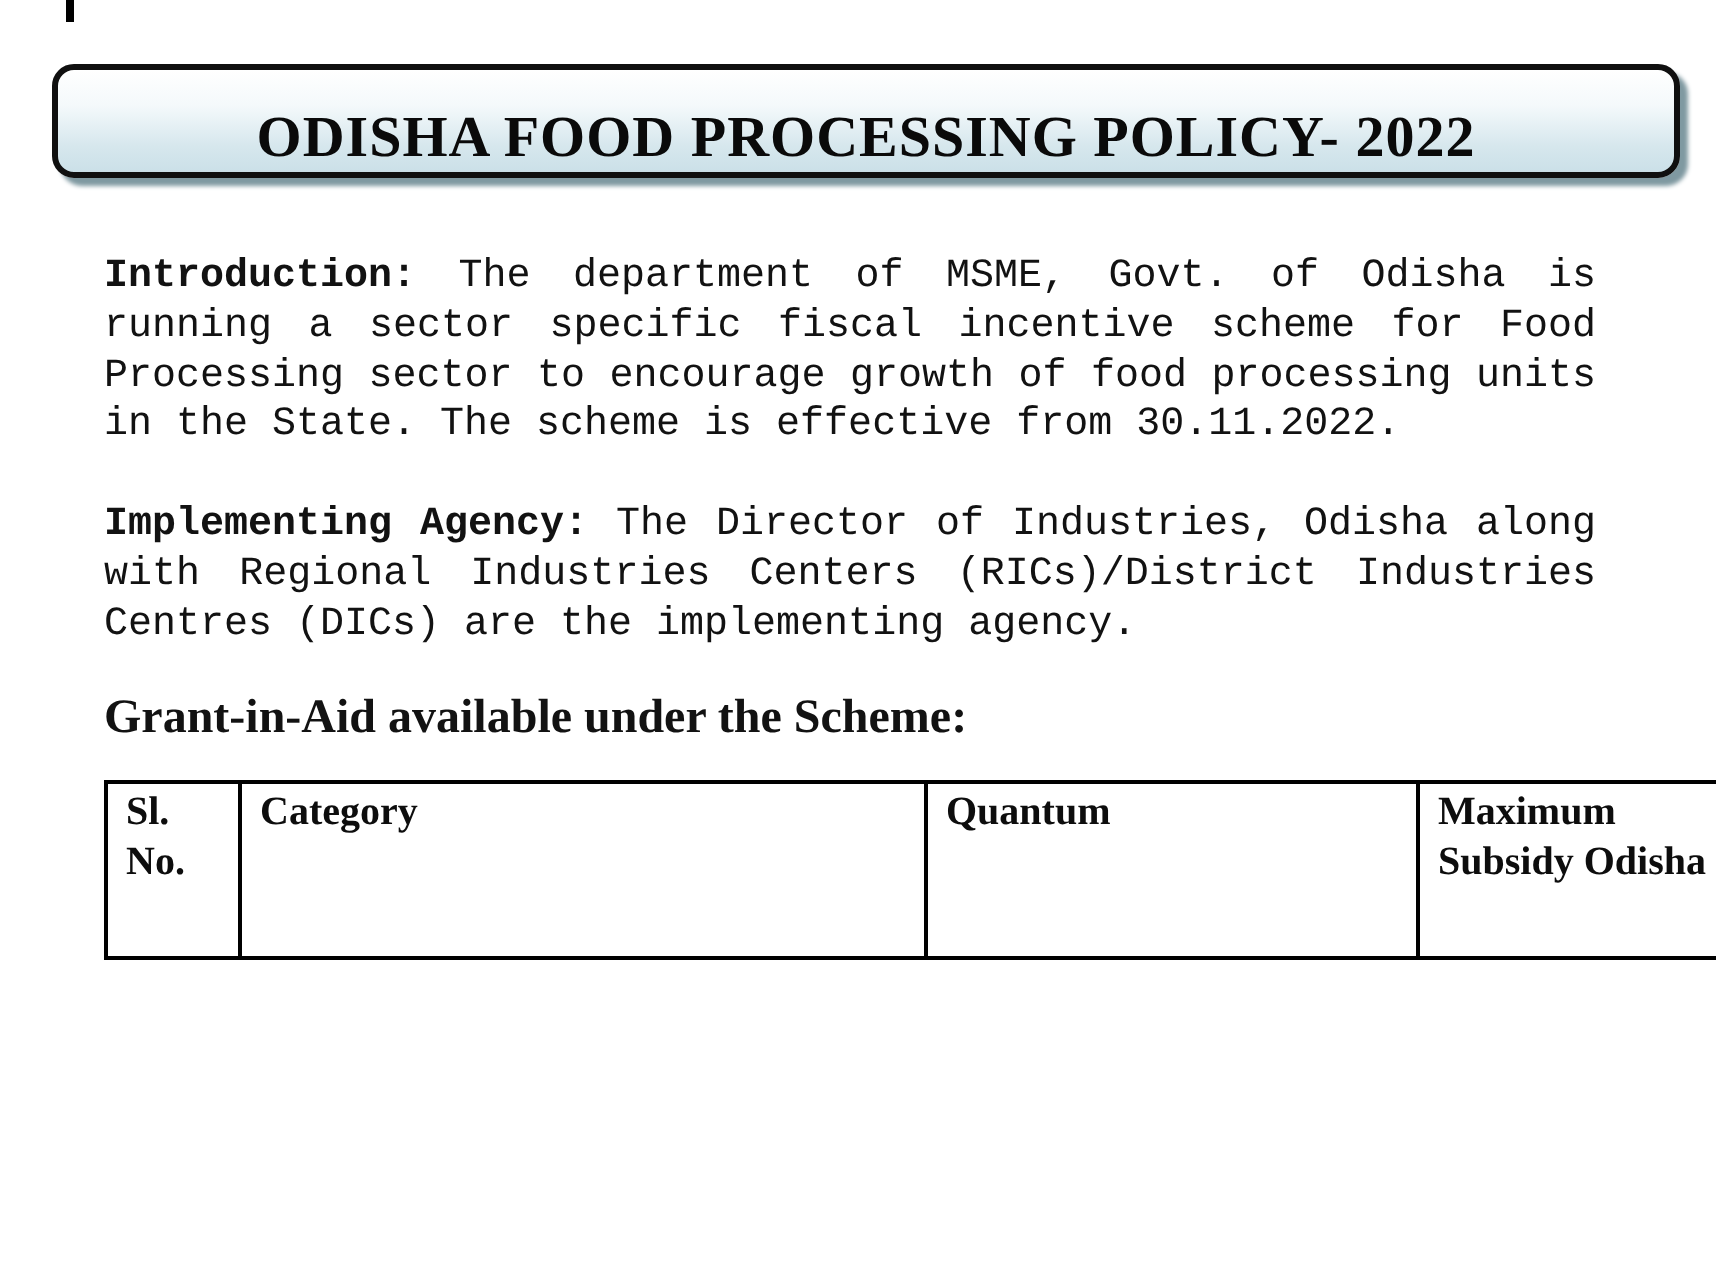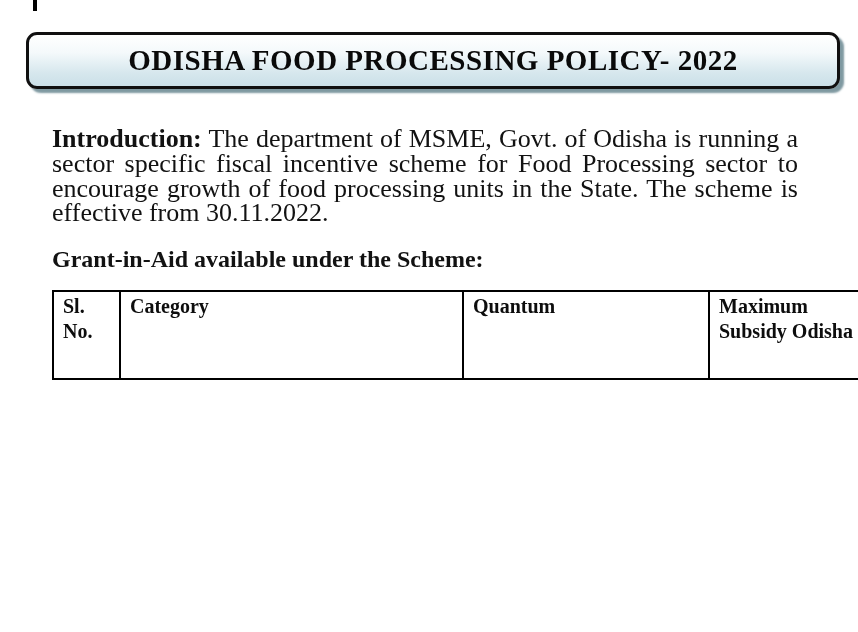--- a/index.html
+++ b/index.html
@@ -28,45 +28,46 @@
     position: absolute;
     left: 26px;
     top: 32px;
     width: 814px;
     height: 57px;
     border: 3px solid #101010;
     border-radius: 11px;
     background: linear-gradient(180deg, #ffffff 0%, #f4f9fb 35%, #d6e7ed 75%, #cbe0e8 100%);
     box-shadow: 4px 4px 2px #7f99a1;
     display: flex;
-    align-items: center;
+    align-items: flex-end;
     justify-content: center;
   }
   .banner h1 {
     margin: 0;
     font-size: 29px;
     font-weight: bold;
     letter-spacing: 0.5px;
     color: #0a0a0a;
     white-space: nowrap;
   }
   .doc {
     position: absolute;
     left: 52px;
     top: 88px;
     width: 786px;
   }
   .text-block {
     width: 746px;
   }
   p.para {
-    font-size: 26px;
+    font-size: 20px;
     line-height: 24.8px;
     text-align: justify;
     margin: 25px 0 0 0;
+    font-family: Liberation Mono, monospace;
   }
   p.para.first {
     margin-top: 39px;
   }
   .heading {
     font-size: 24px;
     line-height: 25px;
     font-weight: bold;
     margin: 21px 0 0 0;
   }
@@ -102,20 +103,21 @@
 
 <div class="banner">
   <h1>ODISHA FOOD PROCESSING POLICY- 2022</h1>
 </div>
 
 <div class="doc">
   <div class="text-block">
 
     <p class="para first"><b>Introduction:</b><span> The department of MSME, Govt. of Odisha is running a sector specific fiscal incentive scheme for Food Processing sector to encourage growth of food processing units in the State. The scheme is effective from 30.11.2022.</span></p>
 
+    <p class="para"><b>Implementing Agency:</b><span> The Director of Industries, Odisha along with Regional Industries Centers (RICs)/District Industries Centres (DICs) are the implementing agency.</span></p>
 
 
 
     <p class="heading">Grant-in-Aid available under the Scheme:</p>
 
 
   </div>
 
   <table class="cis-table">
     <thead>

